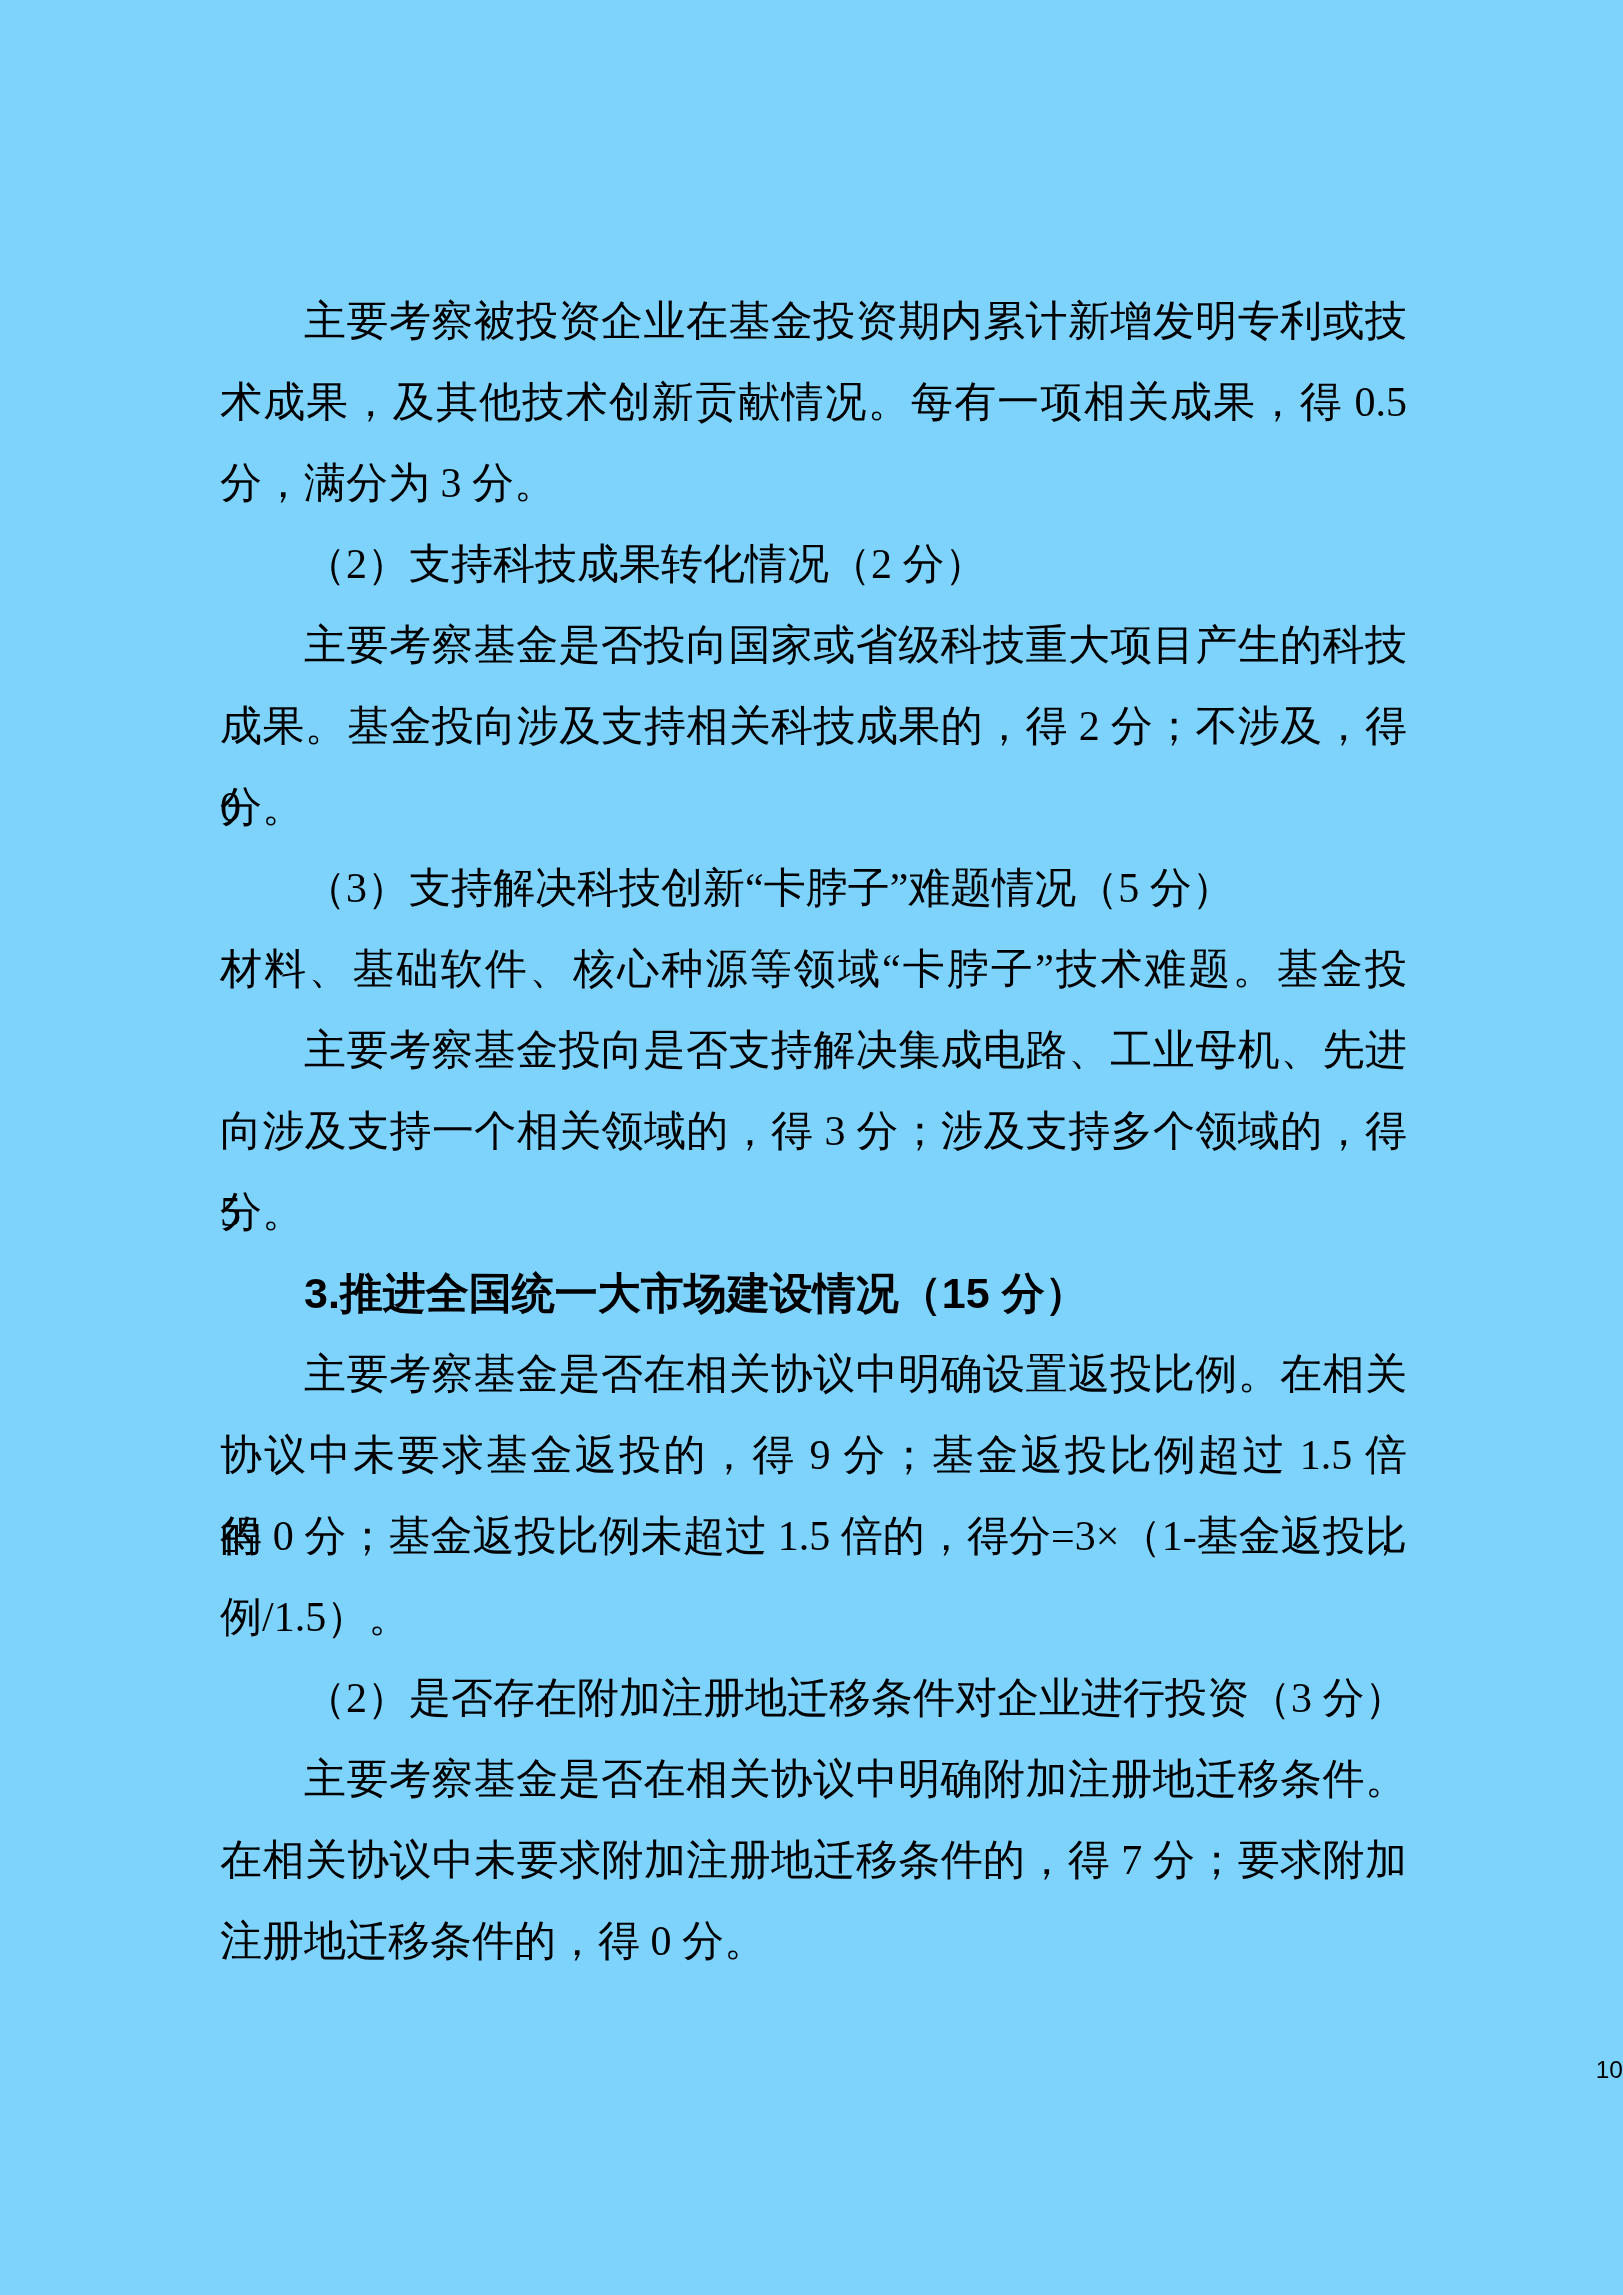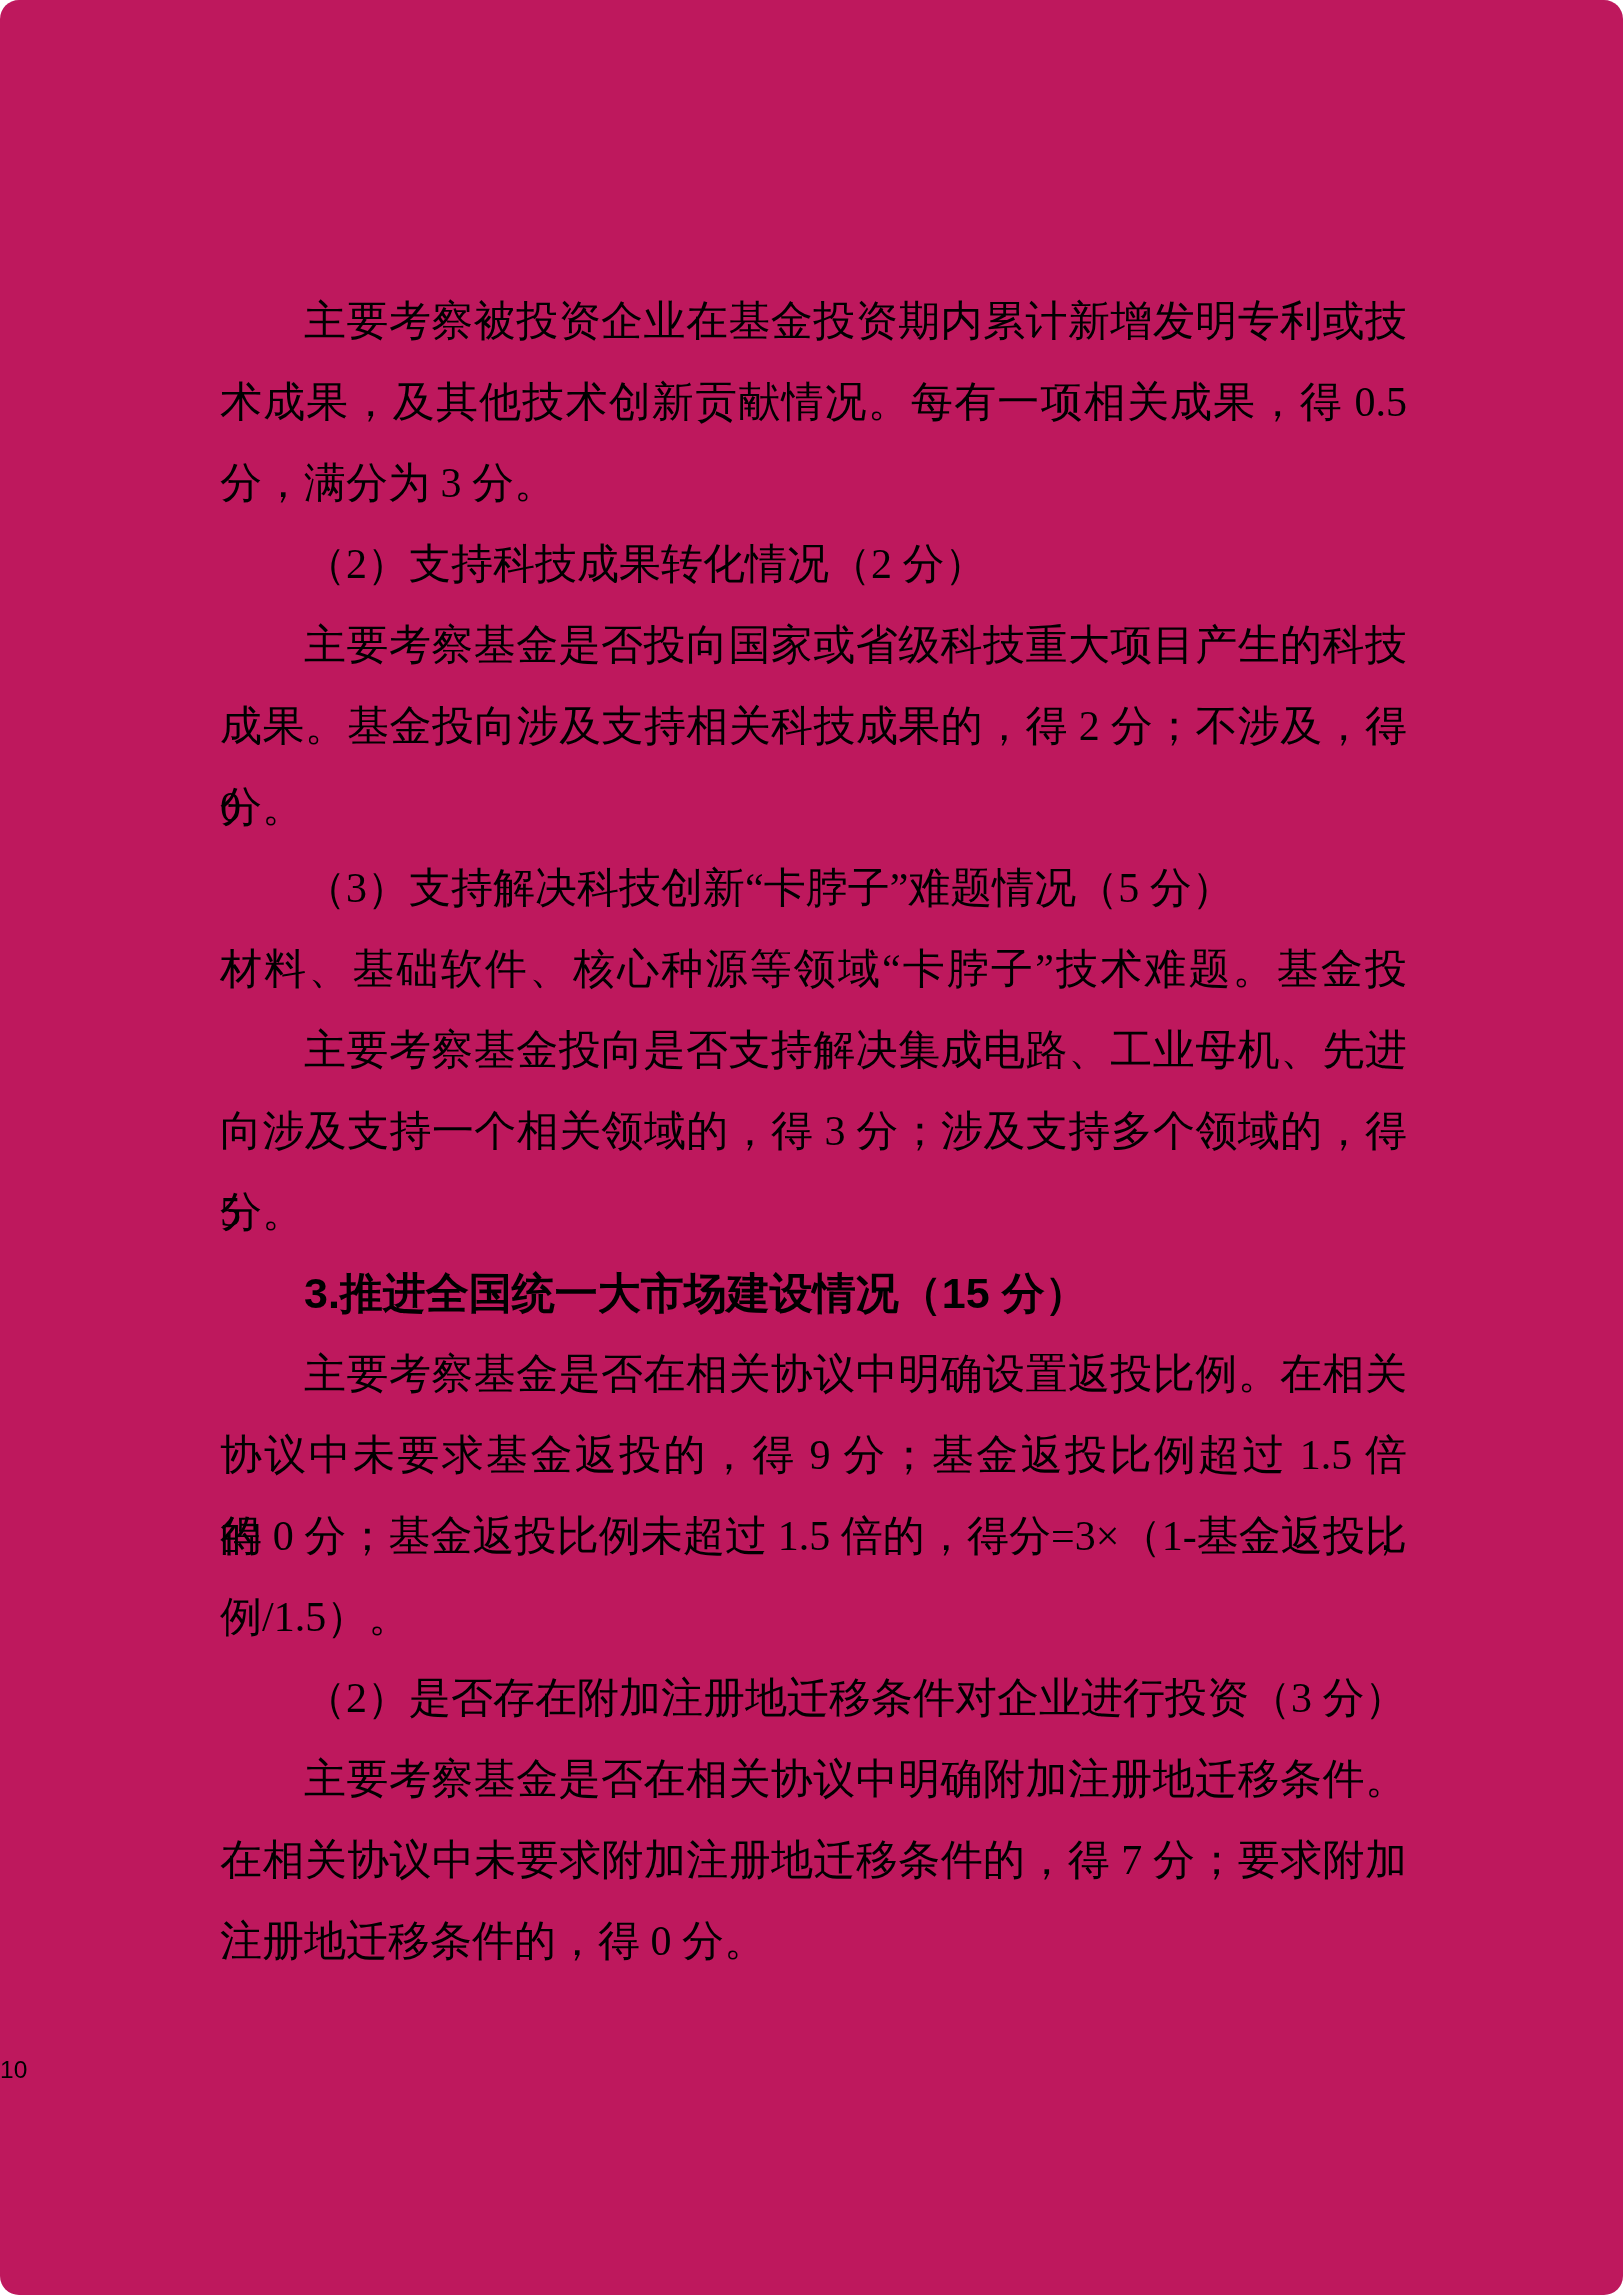--- a/index.html
+++ b/index.html
@@ -4,23 +4,22 @@
 <style>
   html, body {
     margin: 0;
     padding: 0;
     background: #ffffff;
   }
   .page {
     position: relative;
     width: 1623px;
     height: 2295px;
-    background: #be185d;
+    background: #7dd3fc;
     overflow: hidden;
-    border-radius: 19px;
   }
   .content {
     position: absolute;
     left: 220px;
     top: 281px;
     width: 1187px;
   }
   .ln {
     height: 81px;
     font-family: "Liberation Serif", "DejaVu Serif", serif;
@@ -43,21 +42,21 @@
   .heading {
     font-family: "Liberation Sans", "DejaVu Sans", sans-serif;
     font-weight: 700;
     font-size: 43px;
   }
   .footer {
     position: absolute;
     top: 2054px;
     left: 0;
     width: 100%;
-    text-align: left;
+    text-align: right;
     font-family: "Liberation Sans", "DejaVu Sans", sans-serif;
     font-size: 24.5px;
     line-height: 31px;
     color: #000000;
   }
 </style>
 </head>
 <body>
 
 <div class="page">

